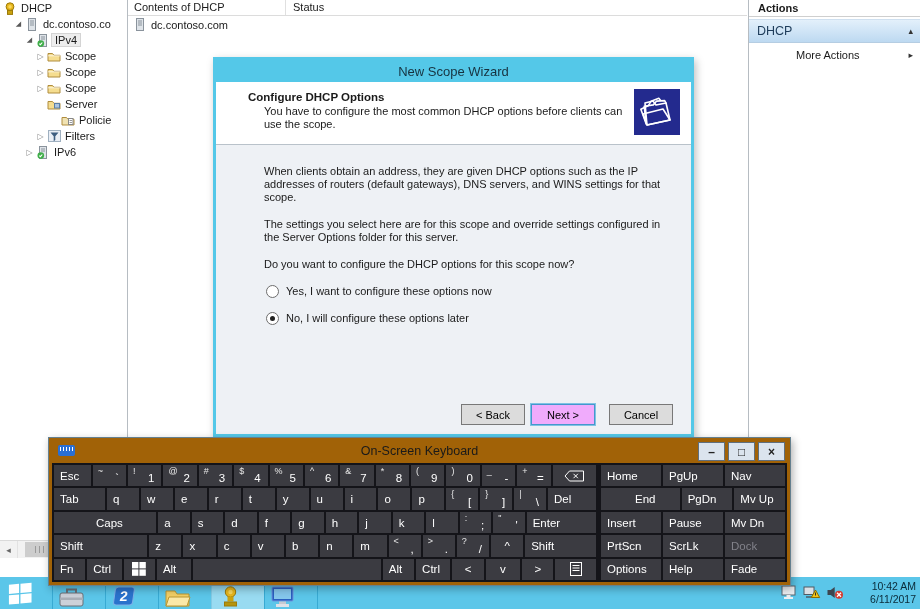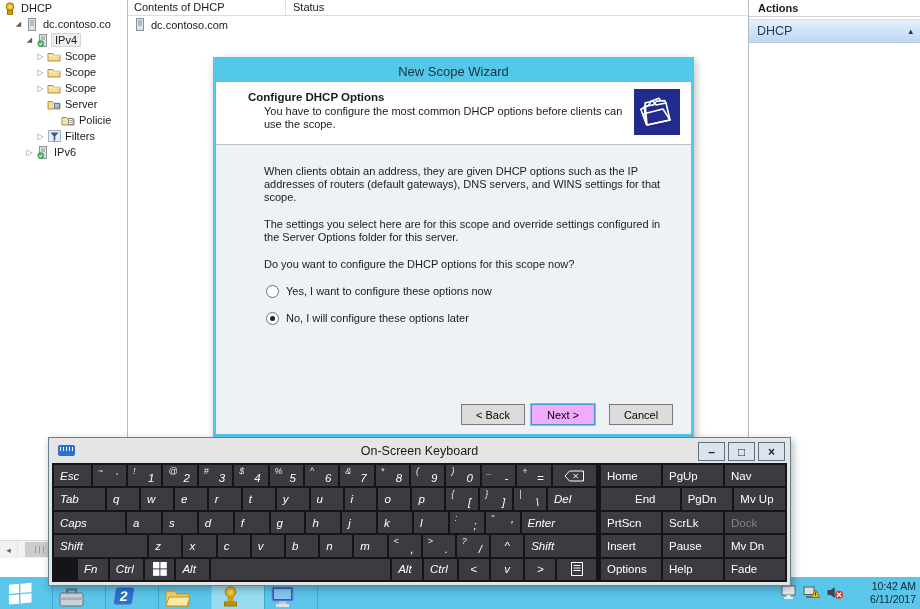--- a/index.html
+++ b/index.html
@@ -56,33 +56,33 @@
   .radio{width:11px;height:11px;border:1px solid #6e6e6e;border-radius:50%;background:#fff;
       display:inline-flex;align-items:center;justify-content:center;flex:none;}
   .radio.sel::after{content:"";width:5px;height:5px;border-radius:50%;background:#222;}
   .wiz-buttons{position:absolute;right:18px;bottom:9px;display:flex;}
   .wbtn{width:62px;height:19px;border:1px solid #787878;background:#dcdcdc;display:flex;
       align-items:center;justify-content:center;font-size:11px;color:#000;margin-left:6px;}
   .wbtn.primary{background:#f0abfc;border:1px solid #4598cc;outline:1px solid #7fc2e4;}
   .wbtn.cancel{margin-left:14px;}
 
   
-  .osk{position:absolute;left:48px;top:437px;width:743px;height:149px;background:#e5e5e5;
+  .osk{position:absolute;left:48px;top:437px;width:743px;height:149px;background:#a16207;
       border:1px solid #65808f;box-sizing:border-box;z-index:30;box-shadow:2px 3px 8px rgba(0,0,0,.3);}
   .osk-title{height:25px;display:flex;align-items:center;position:relative;}
   .osk-title-text{position:absolute;left:0;right:0;text-align:center;font-size:12.5px;color:#1a1a1a;}
   .kbd-glyph{margin-left:9px;width:17px;height:11px;background:#2a6fd4;border-radius:2px;position:relative;z-index:1;}
   .kbd-glyph::after{content:"";position:absolute;left:2px;top:2px;right:2px;height:4px;
       background-image:repeating-linear-gradient(90deg,#fff 0 1px,transparent 1px 3px);}
   .win-btns{position:absolute;right:5px;top:4px;display:flex;gap:3px;z-index:1;}
   .wbox{width:25px;height:17px;border:1px solid #5f6f7f;display:flex;align-items:center;justify-content:center;
       font-size:12px;font-weight:bold;color:#222;background:#dbe4ee;}
   .osk-kb{position:absolute;left:3px;right:3px;top:25px;bottom:3px;background:#141419;
       display:flex;gap:5px;padding:2px;box-sizing:border-box;}
-  .kb-main{flex:1;display:flex;flex-direction:column;gap:2px;font-style:italic;}
+  .kb-main{flex:1;display:flex;flex-direction:column;gap:2px;}
   .kb-side{width:184px;display:flex;flex-direction:column;gap:2px;}
   .krow{flex:1;display:flex;gap:2px;}
   .key{background:#3b3b41;color:#fff;position:relative;display:flex;align-items:center;min-width:0;}
   .key .k-left{padding-left:6px;font-size:11.5px;white-space:nowrap;}
   .key .k-center{width:100%;text-align:center;font-size:11.5px;}
   .key .k-sub{position:absolute;left:5px;top:1px;font-size:9px;color:#e8e8e8;}
   .key .k-main{position:absolute;right:7px;bottom:2px;font-size:11.5px;}
   .key.center{justify-content:center;}
   .key.disabled{color:#82828a;}
   .key.disabled .k-left{color:#82828a;}
@@ -234,20 +234,25 @@
     <span>dc.contoso.com</span>
   </div>
 </div>
 
 <div class="actions-pane">
   <div class="actions-title">Actions</div>
   <div class="actions-section">
     <span>DHCP</span>
     <span class="grow"></span>
     <span class="tri">▴</span>
+  </div>
+  <div class="actions-more">
+    <span>More Actions</span>
+    <span class="grow"></span>
+    <span class="tri">▸</span>
   </div>
 </div>
 
 <div class="wizard">
   <div class="wiz-title">New Scope Wizard</div>
   <div class="wiz-head">
     <div class="wiz-h1">Configure DHCP Options</div>
     <div class="wiz-sub">You have to configure the most common DHCP options before clients can use the scope.</div>
     <div class="wiz-icon">
       <svg width="40" height="36" viewBox="0 0 40 36">
@@ -399,21 +404,21 @@
           </div>
           <div class="key" style="flex: 1 1 0px;">
             <span class="k-sub">|</span>
             <span class="k-main">\</span>
           </div>
           <div class="key" style="flex: 1.5 1 0px;">
             <span class="k-left">Del</span>
           </div>
         </div>
         <div class="krow">
-          <div class="key" style="flex: 2.1 1 0px;">
+          <div class="key" style="flex: 2.1 1 0px; padding-left: 36px;">
             <span class="k-left">Caps</span>
           </div>
           <div class="key" style="flex: 1 1 0px;">
             <span class="k-left">a</span>
           </div>
           <div class="key" style="flex: 1 1 0px;">
             <span class="k-left">s</span>
           </div>
           <div class="key" style="flex: 1 1 0px;">
             <span class="k-left">d</span>
@@ -486,21 +491,21 @@
             <span class="k-main">/</span>
           </div>
           <div class="key center" style="flex: 1 1 0px;">
             <span class="k-center">^</span>
           </div>
           <div class="key" style="flex: 2.2 1 0px;">
             <span class="k-left">Shift</span>
           </div>
         </div>
         <div class="krow">
-          <div class="key" style="flex: 1 1 0px; margin-left: 24px;">
+          <div class="key" style="flex: 1 1 0px;">
             <span class="k-left">Fn</span>
           </div>
           <div class="key" style="flex: 1.1 1 0px;">
             <span class="k-left">Ctrl</span>
           </div>
           <div class="key center" style="flex: 1 1 0px;">
             <svg width="14" height="14">
               <g fill="#fff">
                 <rect x="0" y="0" width="6.4" height="6.4"></rect>
                 <rect x="7.4" y="0" width="6.4" height="6.4"></rect>
@@ -558,38 +563,38 @@
           </div>
           <div class="key" style="flex: 1 1 0px;">
             <span class="k-left">PgDn</span>
           </div>
           <div class="key" style="flex: 1 1 0px;">
             <span class="k-left">Mv Up</span>
           </div>
         </div>
         <div class="krow">
           <div class="key" style="flex: 1 1 0px;">
+            <span class="k-left">Insert</span>
+          </div>
+          <div class="key" style="flex: 1 1 0px;">
+            <span class="k-left">Pause</span>
+          </div>
+          <div class="key" style="flex: 1 1 0px;">
+            <span class="k-left">Mv Dn</span>
+          </div>
+        </div>
+        <div class="krow">
+          <div class="key" style="flex: 1 1 0px;">
             <span class="k-left">PrtScn</span>
           </div>
           <div class="key" style="flex: 1 1 0px;">
             <span class="k-left">ScrLk</span>
           </div>
           <div class="key disabled" style="flex: 1 1 0px;">
             <span class="k-left">Dock</span>
-          </div>
-        </div>
-        <div class="krow">
-          <div class="key" style="flex: 1 1 0px;">
-            <span class="k-left">Insert</span>
-          </div>
-          <div class="key" style="flex: 1 1 0px;">
-            <span class="k-left">Pause</span>
-          </div>
-          <div class="key" style="flex: 1 1 0px;">
-            <span class="k-left">Mv Dn</span>
           </div>
         </div>
         <div class="krow">
           <div class="key" style="flex: 1 1 0px;">
             <span class="k-left">Options</span>
           </div>
           <div class="key" style="flex: 1 1 0px; text-align: right;">
             <span class="k-left">Help</span>
           </div>
           <div class="key" style="flex: 1 1 0px;">

